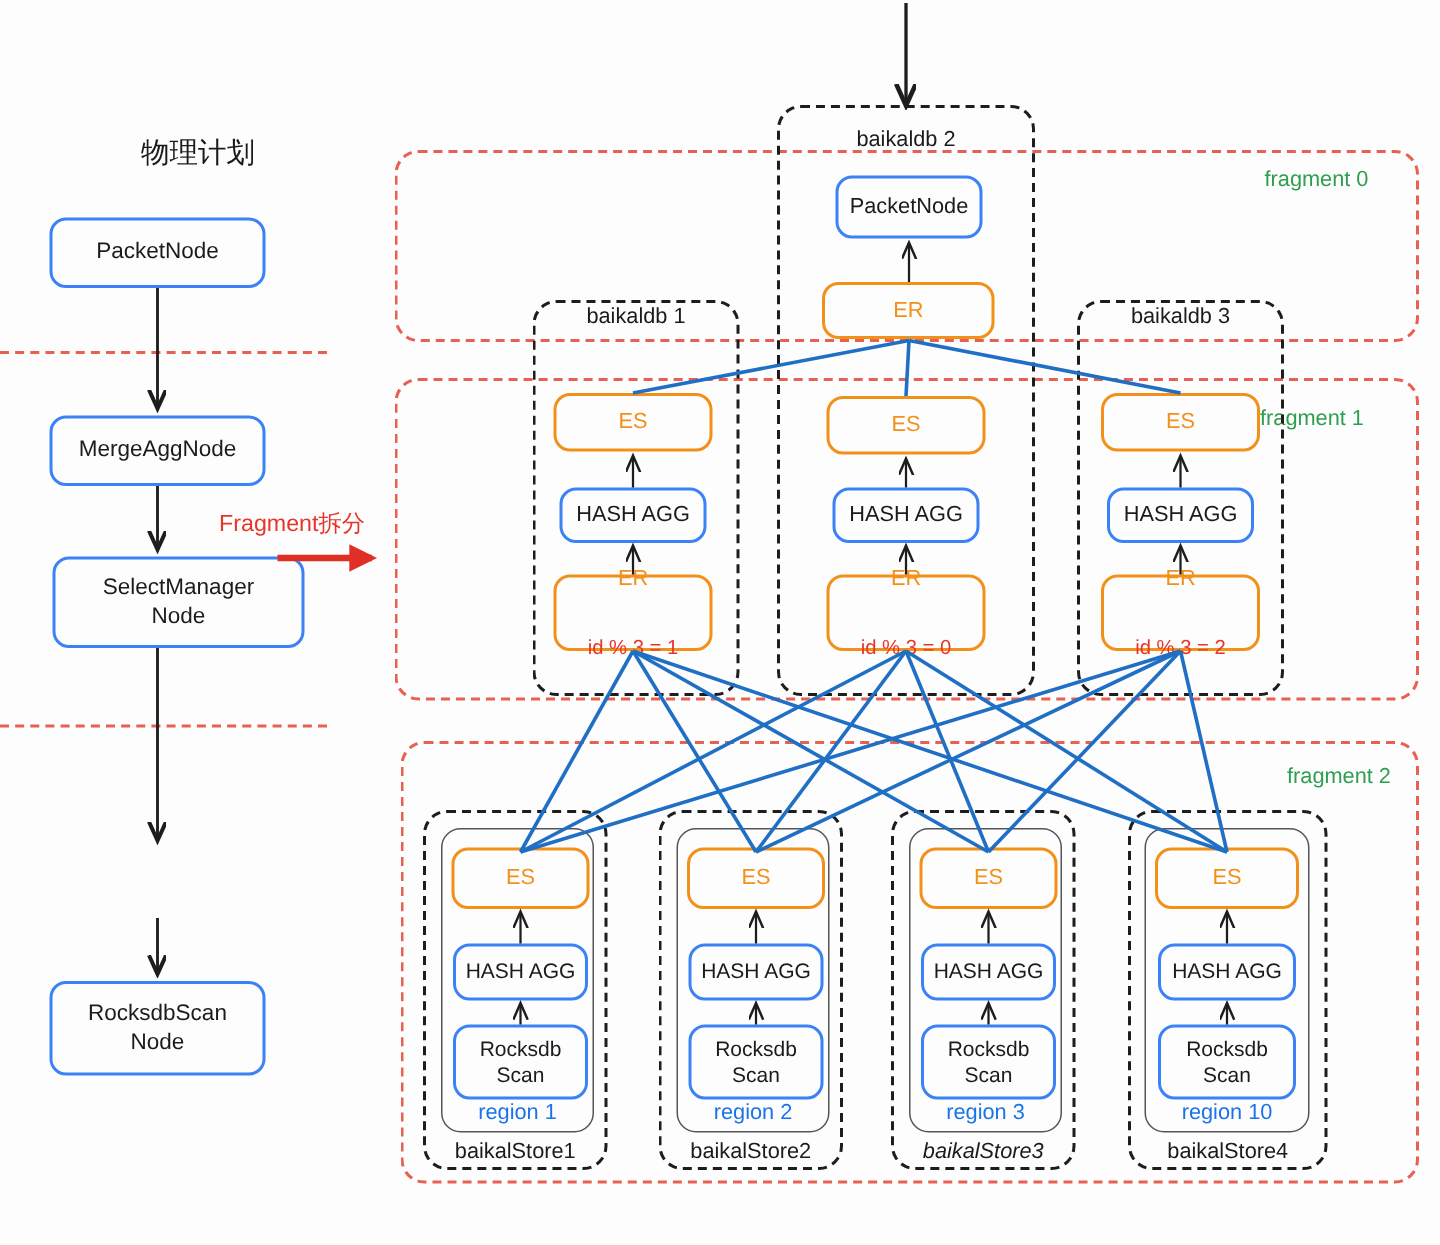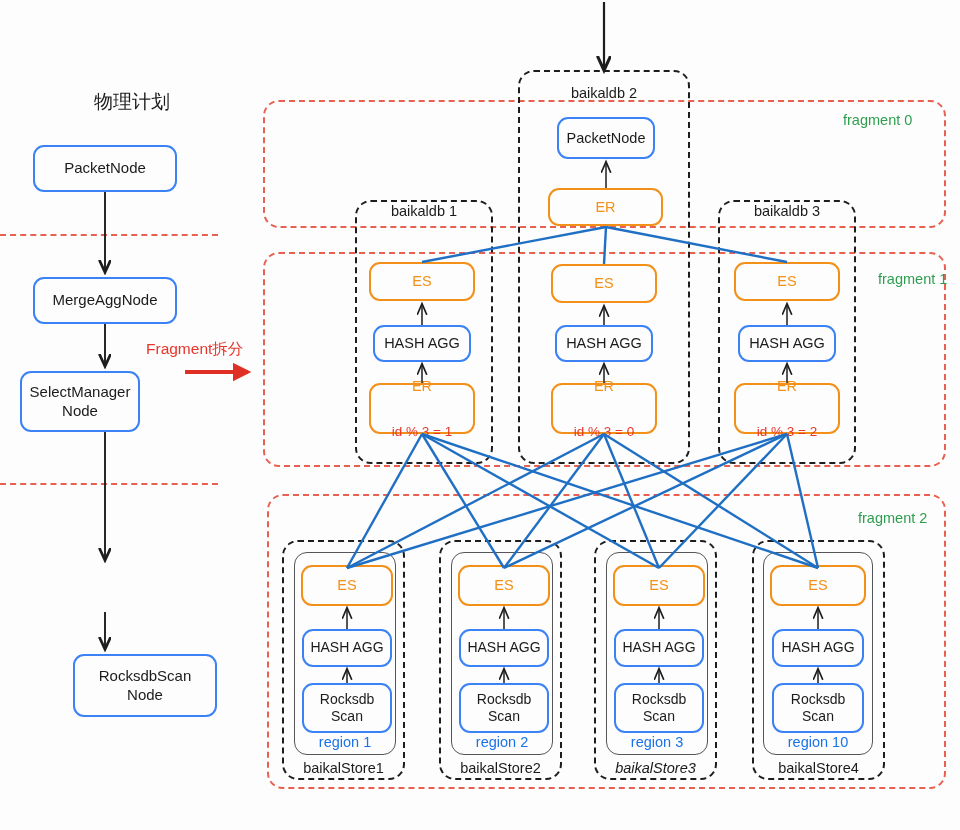--- a/index.html
+++ b/index.html
@@ -134,38 +134,38 @@
   <div class="abs hrule" style="left:0px; top:483px; width:218px;"></div>
 
   <div class="abs node" style="left:33px; top:145px; width:144px; height:47px; font-size:15px;">
     <span>PacketNode</span>
   </div>
 
   <div class="abs node" style="left:33px; top:277px; width:144px; height:47px; font-size:15px;">
     <span>MergeAggNode</span>
   </div>
 
-  <div class="abs node" style="left:20px; top:371px; width:120px; height:61px; font-size:15px;">
+  <div class="abs node" style="left:35px; top:371px; width:168px; height:61px; font-size:15px;">
     <span>SelectManager</span>
     <span>Node</span>
   </div>
 
 
-  <div class="abs node" style="left:33px; top:654px; width:144px; height:63px; font-size:15px;margin-left:40px;">
+  <div class="abs node" style="left:33px; top:654px; width:144px; height:63px; font-size:15px;">
     <span>RocksdbScan</span>
     <span>Node</span>
   </div>
 
   <div class="abs" id="split-label">Fragment拆分</div>
 
   <div class="abs fragbox" style="left:263px; top:100px; width:683px; height:128px;"></div>
   <div class="abs fraglabel" style="left:843px; top:112px;">fragment 0</div>
 
   <div class="abs fragbox" style="left:263px; top:252px; width:683px; height:215px;"></div>
-  <div class="abs fraglabel" style="left:878px; top:271px;">fragment 1</div>
+  <div class="abs fraglabel" style="left:840px; top:271px;">fragment 1</div>
 
   <div class="abs fragbox" style="left:267px; top:494px; width:679px; height:295px;"></div>
   <div class="abs fraglabel" style="left:858px; top:510px;">fragment 2</div>
 
   <div class="abs dashbox" style="left:518px; top:70px; width:172px; height:394px;"></div>
   <div class="abs grouplabel" style="left:524px; top:85px; width:160px;">baikaldb 2</div>
 
   <div class="abs node" style="left:557px; top:117px; width:98px; height:42px; font-size:14.5px;">
     <span>PacketNode</span>
   </div>

